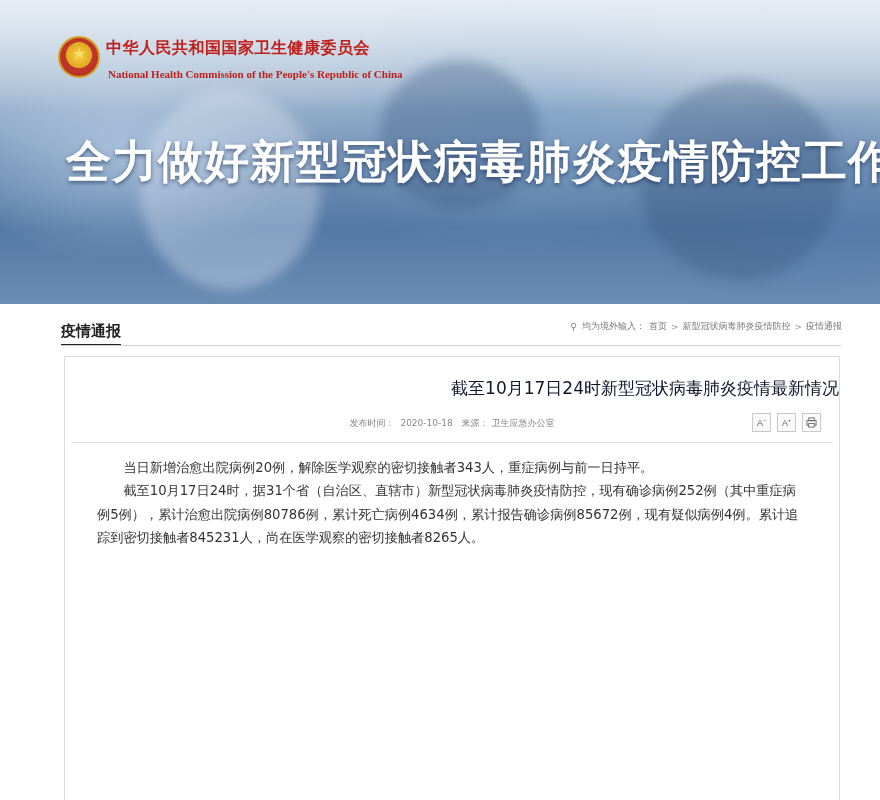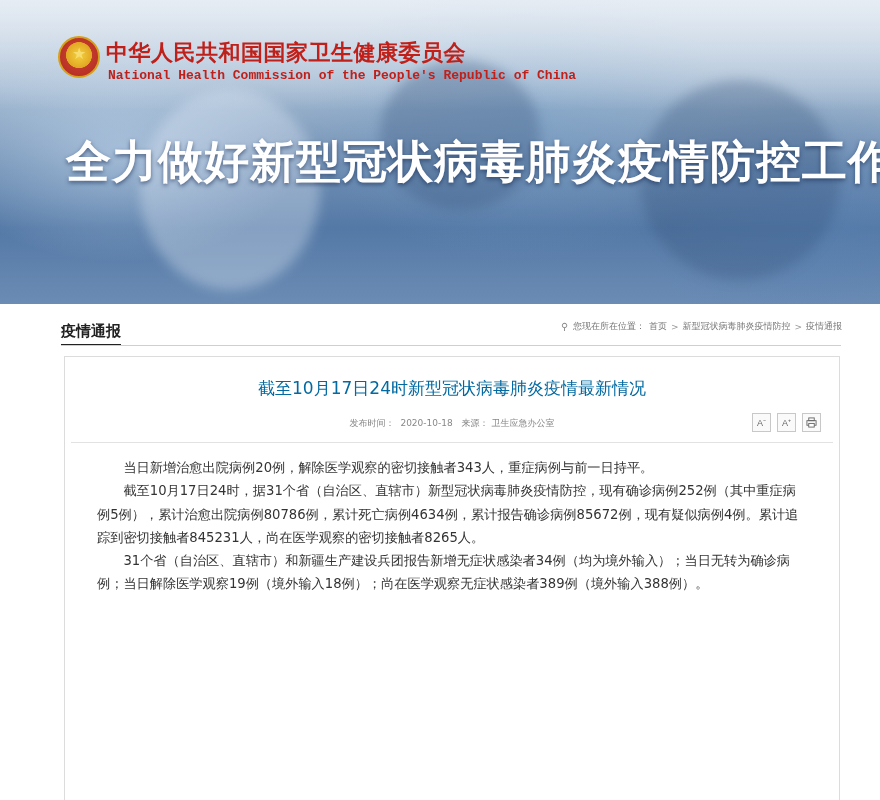--- a/index.html
+++ b/index.html
@@ -25,26 +25,26 @@
   }
   .emblem {
     position: absolute; left: 58px; top: 36px; width: 42px; height: 42px; border-radius: 50%;
     background: radial-gradient(circle at 50% 45%, #f4d03f 0%, #e2a823 45%, #c0392b 47%, #b3261e 100%);
     border: 2px solid #d4a21a;
   }
   .emblem .star {
     position: absolute; left: 12px; top: 8px; font-size: 16px; color: #f7dc6f; line-height: 1;
   }
   .org-cn {
-    position: absolute; left: 106px; top: 38px; font-size: 22px; font-weight: bold; color: #c0201a;
+    position: absolute; left: 106px; top: 38px; font-size: 16px; font-weight: bold; color: #c0201a;
     letter-spacing: 0.5px; white-space: nowrap;
   }
   .org-en {
-    position: absolute; left: 108px; top: 68px; font-size: 13px; font-weight: bold; color: #c0201a;
-    white-space: nowrap; font-family: Liberation Mono, monospace;
+    position: absolute; left: 108px; top: 68px; font-size: 11px; font-weight: bold; color: #c0201a;
+    white-space: nowrap; font-family: Liberation Serif, serif;
   }
   .slogan {
     position: absolute; left: 66px; top: 132px; font-size: 45px; font-weight: bold; color: #ffffff;
     letter-spacing: 1px; white-space: nowrap;
     text-shadow: 0 2px 4px rgba(20,40,80,0.6);
   }
 
   
   .section-title {
     position: absolute; left: 61px; top: 322px; font-size: 15px; font-weight: bold; color: #222;
@@ -60,22 +60,22 @@
   .breadcrumb .pin { width: 8px; height: 10px; color: #888; font-size: 10px; line-height: 10px; }
   .breadcrumb .sep { color: #999; }
   .breadcrumb a { color: #777; text-decoration: none; }
 
   
   .article {
     position: absolute; left: 64px; top: 356px; width: 776px; height: 460px;
     border: 1px solid #dcdcdc; background: #fff;
   }
   .article-title {
-    position: absolute; left: 0; top: 20px; width: 100%; text-align: center;
-    font-size: 17px; color: #0369a1; white-space: nowrap;
+    position: absolute; left: 0; top: 20px; width: 100%; text-align: right;
+    font-size: 17px; color: #0f172a; white-space: nowrap;
   }
   .meta {
     position: absolute; left: 0; top: 60px; width: 100%; text-align: center; font-size: 9px; color: #888;
     white-space: nowrap;
   }
   .meta span { margin: 0 3px; }
   .tools {
     position: absolute; right: 18px; top: 56px; display: flex; gap: 6px;
   }
   .tool {
@@ -107,21 +107,21 @@
   <div class="org-cn">中华人民共和国国家卫生健康委员会</div>
   <div class="org-en">National Health Commission of the People's Republic of China</div>
   <div class="slogan">全力做好新型冠状病毒肺炎疫情防控工作</div>
 </div>
 
 <div class="section-title">疫情通报</div>
 <div class="section-line"></div>
 
 <div class="breadcrumb">
   <span class="pin">⚲</span>
-  <span>您现在所在位置：</span>
+  <span>均为境外输入：</span>
   <a>首页</a>
   <span class="sep">&gt;</span>
   <a>新型冠状病毒肺炎疫情防控</a>
   <span class="sep">&gt;</span>
   <a>疫情通报</a>
 </div>
 
 <div class="article">
   <div class="article-title">截至10月17日24时新型冠状病毒肺炎疫情最新情况</div>
   <div class="meta">
@@ -136,15 +136,14 @@
         <rect x="3" y="1" width="6" height="3" fill="none" stroke="#666" stroke-width="1"></rect>
         <rect x="1" y="4" width="10" height="5" fill="none" stroke="#666" stroke-width="1"></rect>
         <rect x="3" y="7" width="6" height="4" fill="#fff" stroke="#666" stroke-width="1"></rect>
       </svg>
     </div>
   </div>
   <div class="divider"></div>
   <div class="content">
     <p>当日新增治愈出院病例20例，解除医学观察的密切接触者343人，重症病例与前一日持平。</p>
     <p>截至10月17日24时，据31个省（自治区、直辖市）新型冠状病毒肺炎疫情防控，现有确诊病例252例（其中重症病例5例），累计治愈出院病例80786例，累计死亡病例4634例，累计报告确诊病例85672例，现有疑似病例4例。累计追踪到密切接触者845231人，尚在医学观察的密切接触者8265人。</p>
-    <p>31个省（自治区、直辖市）和新疆生产建设兵团报告新增无症状感染者34例（均为境外输入）；当日无转为确诊病例；当日解除医学观察19例（境外输入18例）；尚在医学观察无症状感染者389例（境外输入388例）。</p>
   </div>
 </div>
 
 </body></html>

